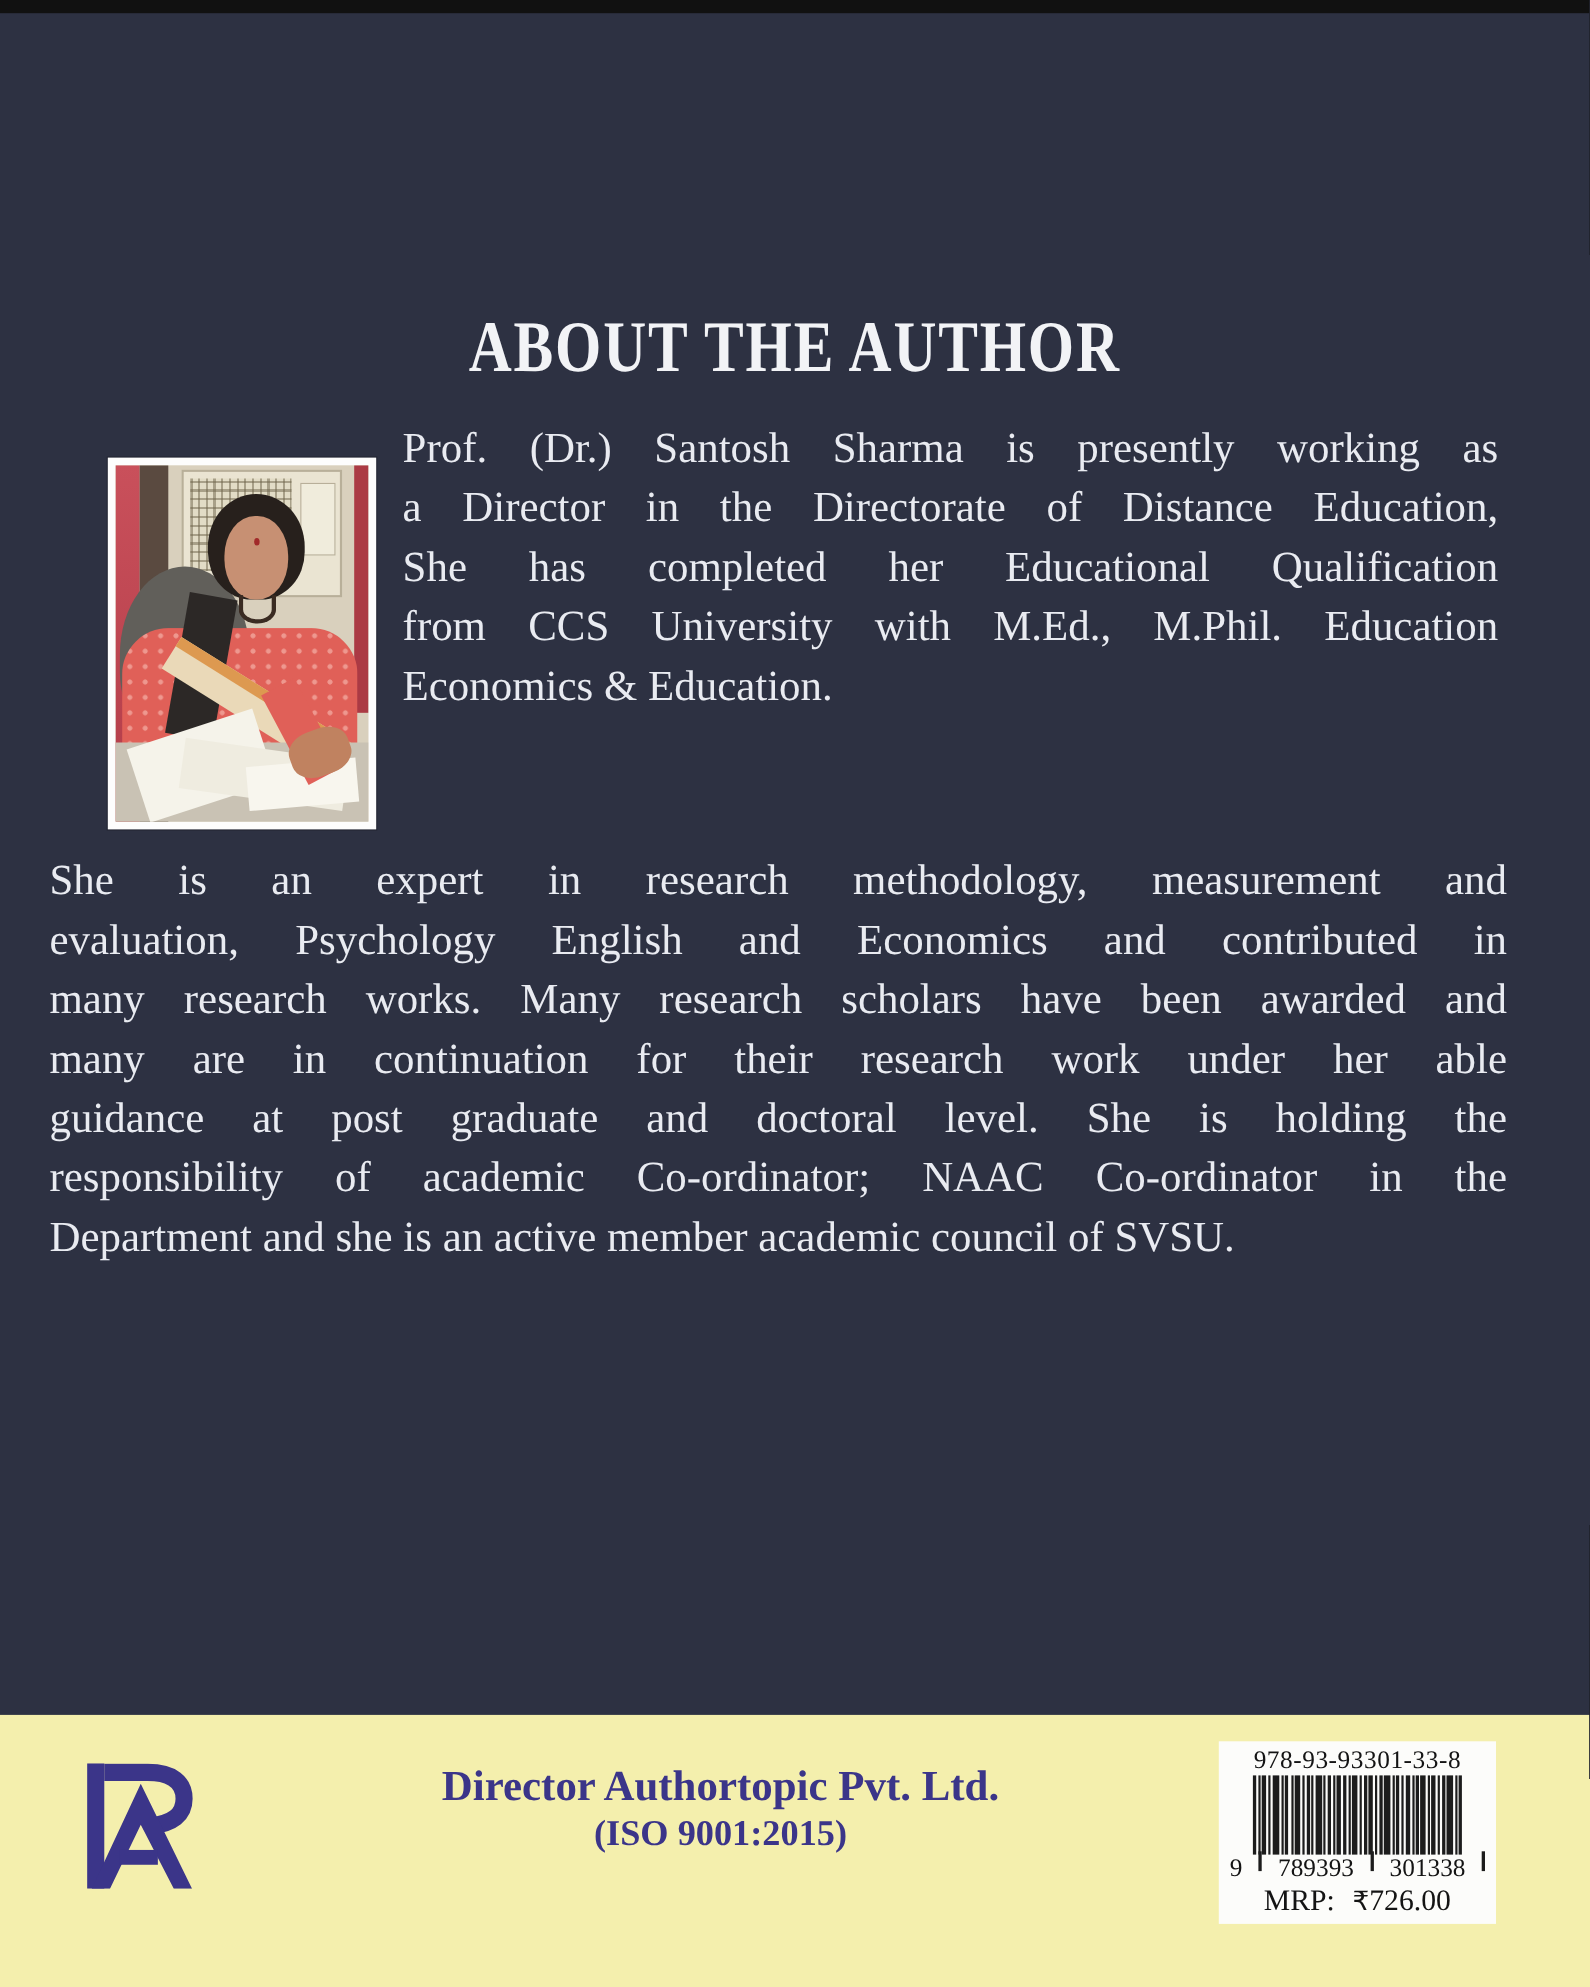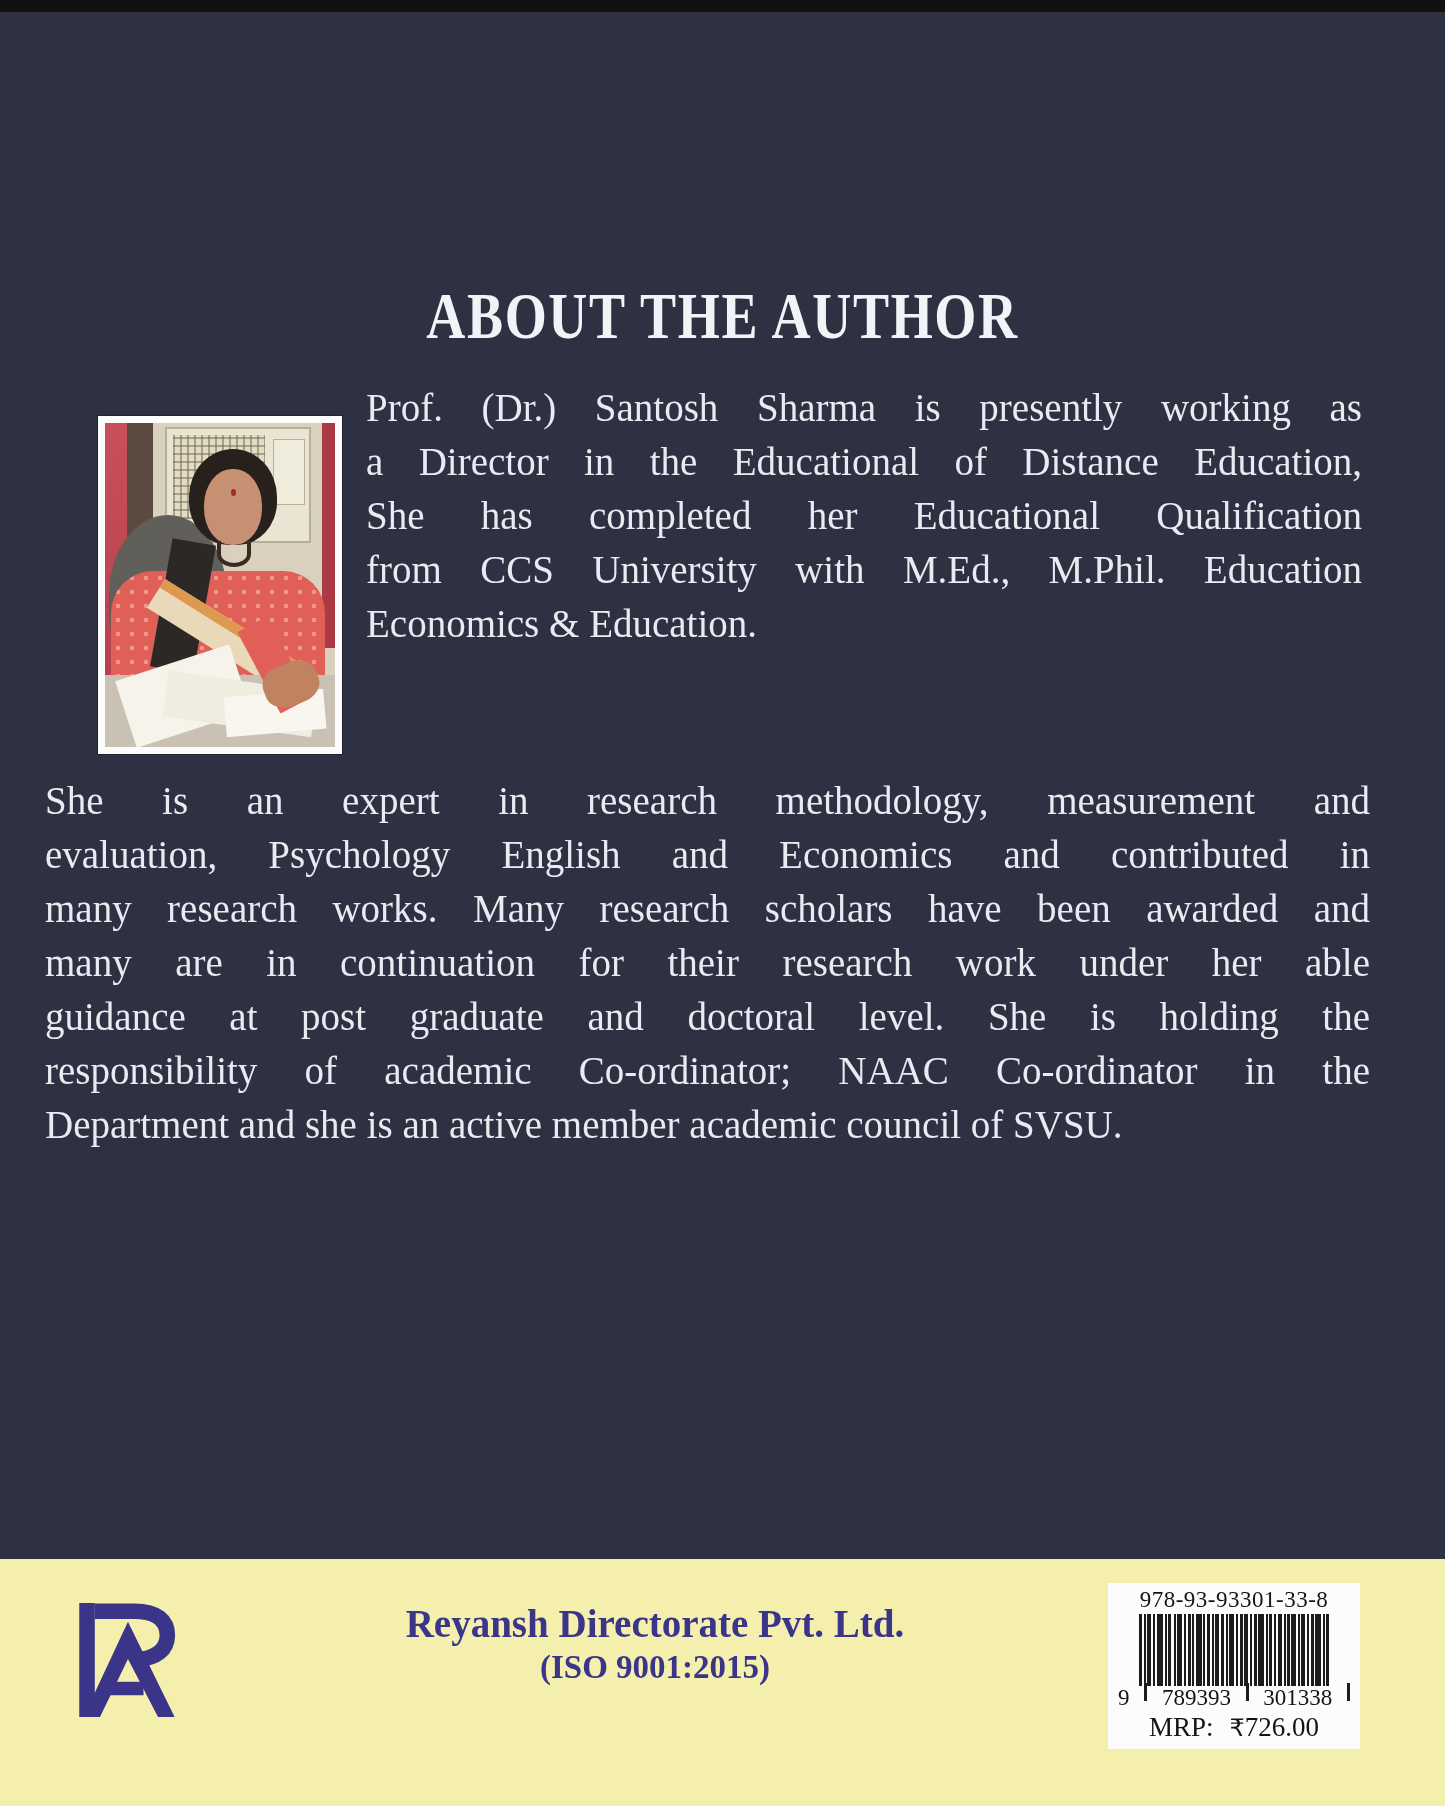--- a/index.html
+++ b/index.html
@@ -102,21 +102,21 @@
       <div class="ph paper1"></div>
       <div class="ph paper2"></div>
       <div class="ph paper3"></div>
       <div class="ph arm"></div>
       <div class="ph hand"></div>
     </div>
   </div>
 
   <div class="lead">
     <div class="bline jline">Prof. (Dr.) Santosh Sharma is presently working as</div>
-    <div class="bline jline">a Director in the Educational of Distance Education,</div>
+    <div class="bline jline">a Director in the Directorate of Distance Education,</div>
     <div class="bline jline">She has completed her Educational Qualification</div>
     <div class="bline jline">from CCS University with M.Ed., M.Phil. Education</div>
     <div class="bline jlast">Economics &amp; Education.</div>
   </div>
 
   <div class="bodytext">
     <div class="bline jline">She is an expert in research methodology, measurement and</div>
     <div class="bline jline">evaluation, Psychology English and Economics and contributed in</div>
     <div class="bline jline">many research works. Many research scholars have been awarded and</div>
     <div class="bline jline">many are in continuation for their research work under her able</div>
@@ -128,21 +128,21 @@
   <div class="band">
 
     <svg class="logo" viewBox="0 0 100 110" xmlns="http://www.w3.org/2000/svg">
       <rect x="2" y="0" width="15" height="110" fill="var(--accent)"></rect>
       <path d="M17,8 H55 C77,8 87,17 87,31 C87,45 77,53 57,55" fill="none" stroke="var(--accent)" stroke-width="15"></path>
       <polygon points="49,18 94,110 78,110 49,54 22,110 6,110" fill="var(--accent)"></polygon>
       <rect x="30" y="76" width="34" height="13" fill="var(--accent)"></rect>
     </svg>
 
     <div class="pub">
-      <div class="pub-name">Reyansh Directorate Pvt. Ltd.</div>
+      <div class="pub-name">Director Authortopic Pvt. Ltd.</div>
       <div class="pub-iso">(ISO 9001:2015)</div>
     </div>
 
     <div class="bcbox">
       <div class="bc-isbn">978-93-93301-33-8</div>
       <div class="bars" id="bars">
           <span class="b" style="width: 3px;"></span>
           <span style="width: 2px;"></span>
           <span class="b" style="width: 2px;"></span>
           <span style="width: 1px;"></span>

